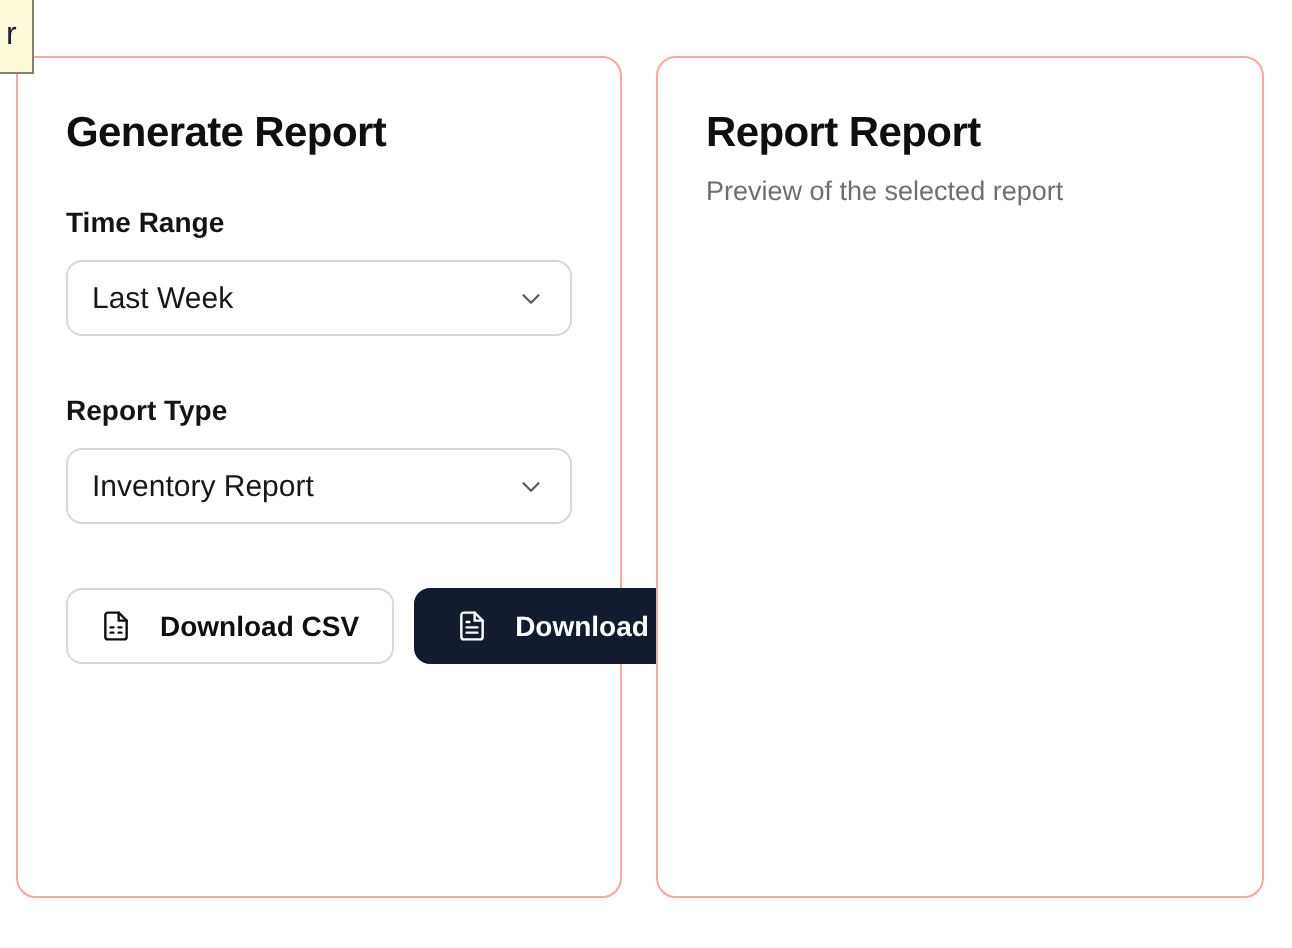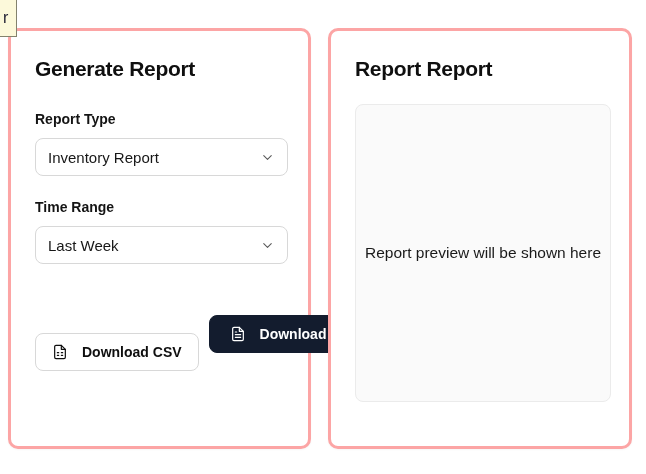--- a/index.html
+++ b/index.html
@@ -35,21 +35,21 @@
     z-index: 5;
   }
 
   
   .card {
     position: absolute;
     top: 28px;
     height: 421px;
     box-sizing: border-box;
     background: #ffffff;
-    border: 3px solid #fca5a5;
+    border: 1px solid #fca5a5;
     border-radius: 10px;
     box-shadow: 0 1px 2px rgba(0,0,0,0.04);
   }
   .card-left  { left: 8px;   width: 303px; }
   .card-right { left: 328px; width: 304px; }
 
   .card-inner { padding: 24px; }
 
   .card-title {
     margin: 0 0 7px 0;
@@ -113,21 +113,20 @@
     font-weight: 700;
     white-space: nowrap;
     cursor: pointer;
   }
   .btn-outline {
     background: #ffffff;
     border: 1px solid #d8d8d8;
     color: #0f0f0f;
     padding: 0 16px;
     gap: 14px;
-    margin-top: 37px;
   }
   .btn-primary {
     background: #131c2e;
     border: 1px solid #131c2e;
     color: #ffffff;
     padding: 0 20px;
     gap: 14px;
   }
 
   
@@ -153,34 +152,34 @@
 <div class="canvas">
 
   <div class="tooltip-fragment">
     <span>r</span>
   </div>
 
   <section class="card card-left">
     <div class="card-inner">
       <h2 class="card-title">Generate Report</h2>
 
+      <div class="field field-2">
+        <div class="field-label">Time Range</div>
+        <div class="select" role="combobox">
+          <span>Last Week</span>
+          <svg width="15" height="15" viewBox="0 0 24 24" fill="none" stroke="#595959" stroke-width="1.7" stroke-linecap="round" stroke-linejoin="round">
+              <path d="m6 9 6 6 6-6"></path>
+            </svg>
+        </div>
+      </div>
+
       <div class="field">
         <div class="field-label">Report Type</div>
         <div class="select" role="combobox">
           <span>Inventory Report</span>
-          <svg width="15" height="15" viewBox="0 0 24 24" fill="none" stroke="#595959" stroke-width="1.7" stroke-linecap="round" stroke-linejoin="round">
-              <path d="m6 9 6 6 6-6"></path>
-            </svg>
-        </div>
-      </div>
-
-      <div class="field field-2">
-        <div class="field-label">Time Range</div>
-        <div class="select" role="combobox">
-          <span>Last Week</span>
           <svg width="15" height="15" viewBox="0 0 24 24" fill="none" stroke="#595959" stroke-width="1.7" stroke-linecap="round" stroke-linejoin="round">
               <path d="m6 9 6 6 6-6"></path>
             </svg>
         </div>
       </div>
 
       <div class="btn-row">
         <button class="btn btn-outline">
           <svg width="16" height="16" viewBox="0 0 24 24" fill="none" stroke="#0f0f0f" stroke-width="1.8" stroke-linecap="round" stroke-linejoin="round">
               <path d="M14 2H6a2 2 0 0 0-2 2v16a2 2 0 0 0 2 2h12a2 2 0 0 0 2-2V8z"></path>
@@ -202,20 +201,18 @@
             </svg>
           <span>Download PDF</span>
         </button>
       </div>
     </div>
   </section>
 
   <section class="card card-right">
     <div class="card-inner">
       <h2 class="card-title">Report Report</h2>
-
-      <div class="preview-box">
-        <span>Report preview will be shown here</span>
-      </div>
+      <p class="card-sub">Preview of the selected report</p>
+
     </div>
   </section>
 
 </div>
 
 </body></html>

